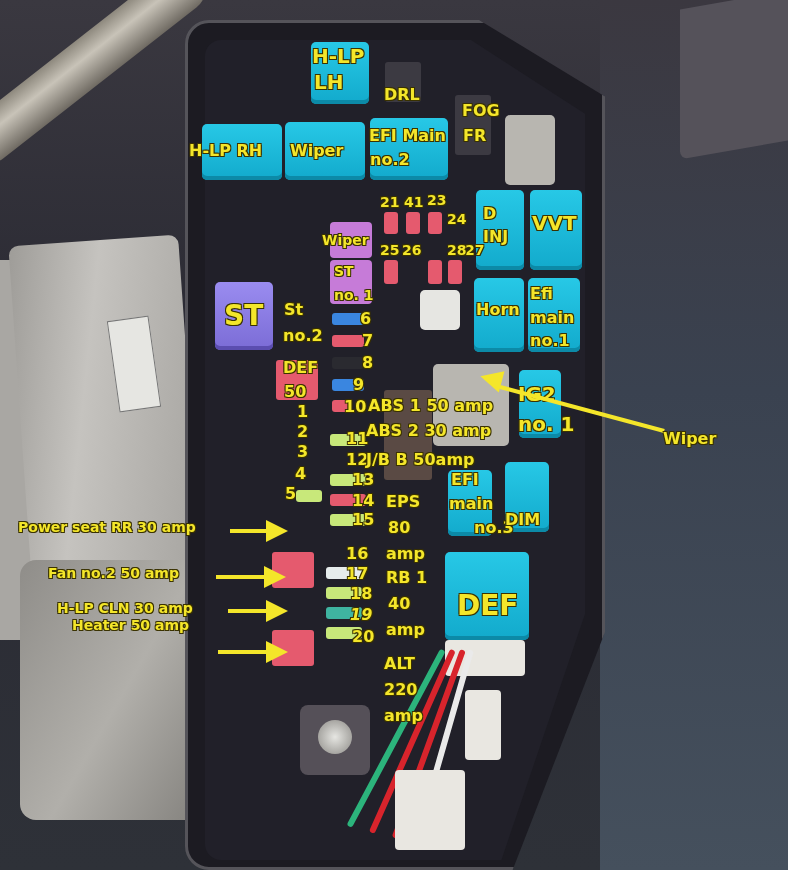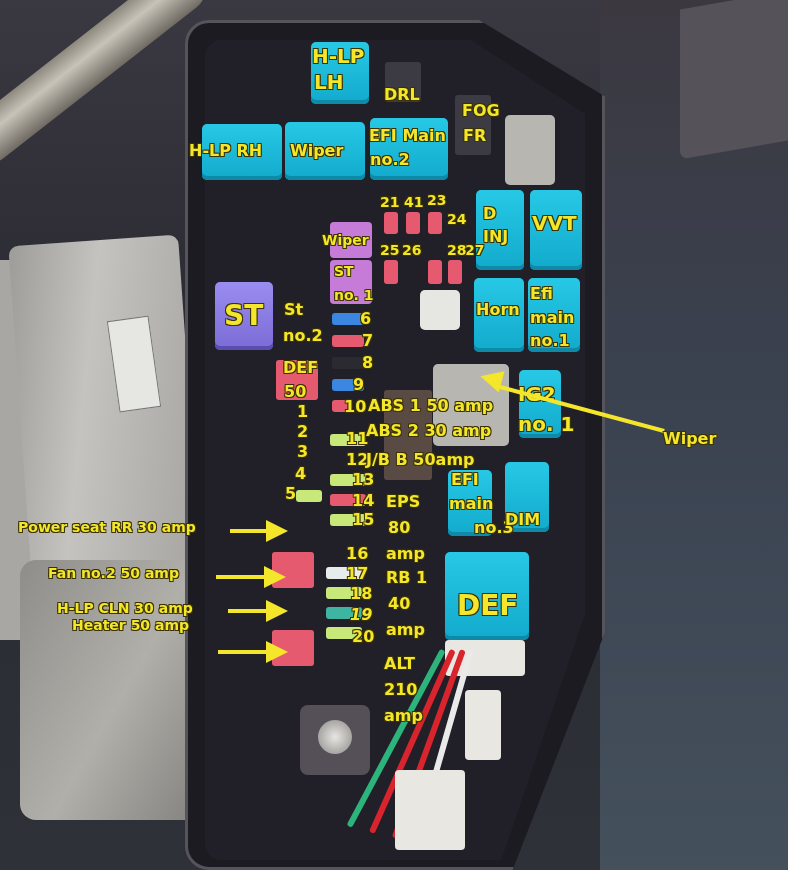--- a/index.html
+++ b/index.html
@@ -204,21 +204,21 @@
   <div class="lbl md" style="left:368px;top:398px;">ABS 1 50 amp</div>
   <div class="lbl md" style="left:366px;top:423px;">ABS 2 30 amp</div>
   <div class="lbl md" style="left:366px;top:452px;">J/B B 50amp</div>
   <div class="lbl md" style="left:386px;top:494px;">EPS</div>
   <div class="lbl md" style="left:388px;top:520px;">80</div>
   <div class="lbl md" style="left:386px;top:546px;">amp</div>
   <div class="lbl md" style="left:386px;top:570px;">RB 1</div>
   <div class="lbl md" style="left:388px;top:596px;">40</div>
   <div class="lbl md" style="left:386px;top:622px;">amp</div>
   <div class="lbl md" style="left:384px;top:656px;">ALT</div>
-  <div class="lbl md" style="left:384px;top:682px;">210</div>
+  <div class="lbl md" style="left:384px;top:682px;">220</div>
   <div class="lbl md" style="left:384px;top:708px;">amp</div>
 
   <div class="lbl lg" style="left:518px;top:384px;">IG2</div>
   <div class="lbl lg" style="left:518px;top:414px;">no. 1</div>
   <div class="lbl md" style="left:451px;top:472px;">EFI</div>
   <div class="lbl md" style="left:449px;top:496px;">main</div>
   <div class="lbl md" style="left:474px;top:520px;">no.3</div>
   <div class="lbl md" style="left:505px;top:490px;margin-top:22px;">DIM</div>
   <div class="lbl xl" style="left:457px;top:592px;">DEF</div>
 

